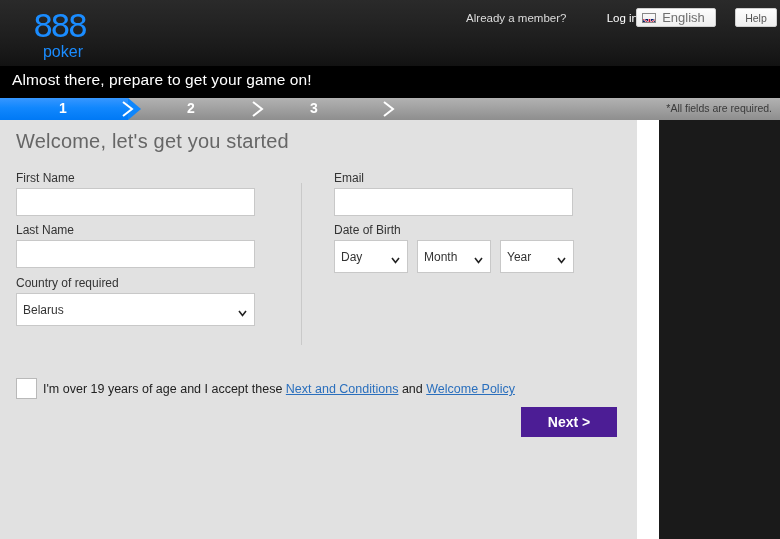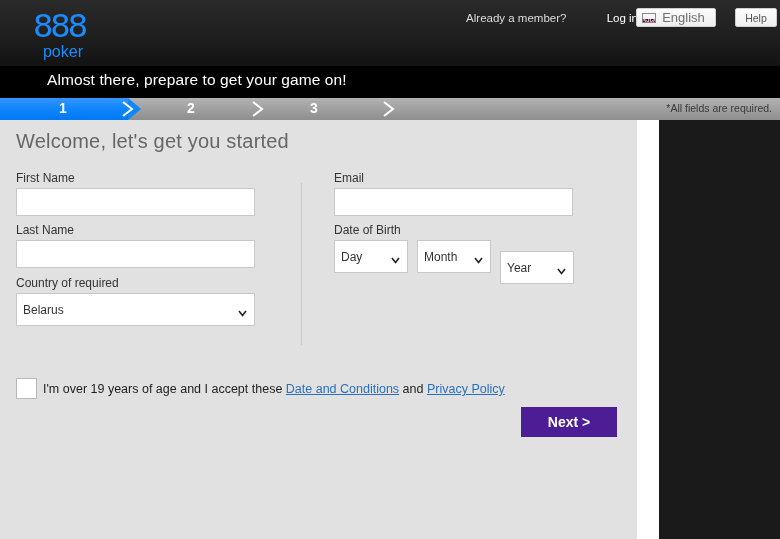--- a/index.html
+++ b/index.html
@@ -116,21 +116,20 @@
     width: 780px; height: 32px;
     background: #000000;
   }
   .banner-text {
     position: absolute;
     left: 12px; top: 5px;
     font-size: 15.5px;
     color: #ffffff;
     font-weight: normal;
     letter-spacing: 0.1px;
-    margin-left: 35px;
   }
 
   
   .stepbar {
     position: absolute;
     left: 0; top: 98px;
     width: 780px; height: 22px;
     background: linear-gradient(180deg, #b2b2b2 0%, #a0a0a0 50%, #8e8e8e 100%);
     overflow: hidden;
   }
@@ -410,34 +409,34 @@
     <select class="sel" style="width:74px;">
       <option>Month</option>
     </select>
     <span class="sel-caret">
       <svg width="9" height="7" viewBox="0 0 9 7">
           <path d="M1 1 L4.5 5.5 L8 1" fill="none" stroke="#222" stroke-width="1.6"></path>
         </svg>
     </span>
   </div>
 
-  <div class="sel-wrap" style="left:500px; top:251px; width:74px; height:28px;">
+  <div class="sel-wrap" style="left:500px; top:240px; width:74px; height:28px;">
     <select class="sel" style="width:74px;">
       <option>Year</option>
     </select>
     <span class="sel-caret">
       <svg width="9" height="7" viewBox="0 0 9 7">
           <path d="M1 1 L4.5 5.5 L8 1" fill="none" stroke="#222" stroke-width="1.6"></path>
         </svg>
     </span>
   </div>
 
   <div class="cb"></div>
   <div class="terms-text">
     <span>I'm over 19 years of age and I accept these</span>
-    <a>Date and Conditions</a>
+    <a>Next and Conditions</a>
     <span>and</span>
-    <a>Privacy Policy</a>
+    <a>Welcome Policy</a>
   </div>
 
   <button class="next-btn">Next &gt;</button>
 
 </div>
 
 </body></html>

